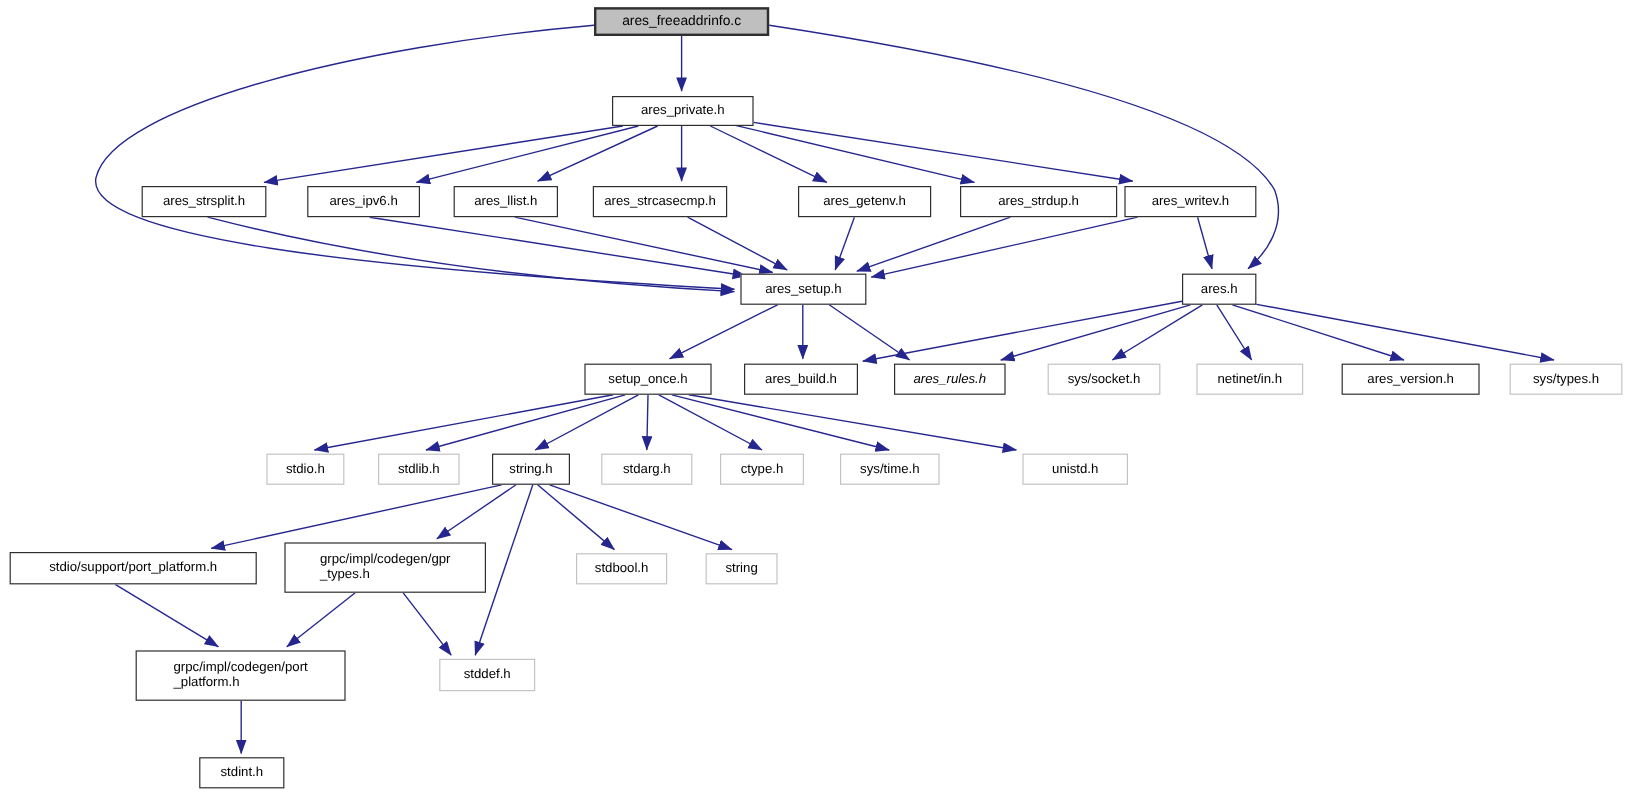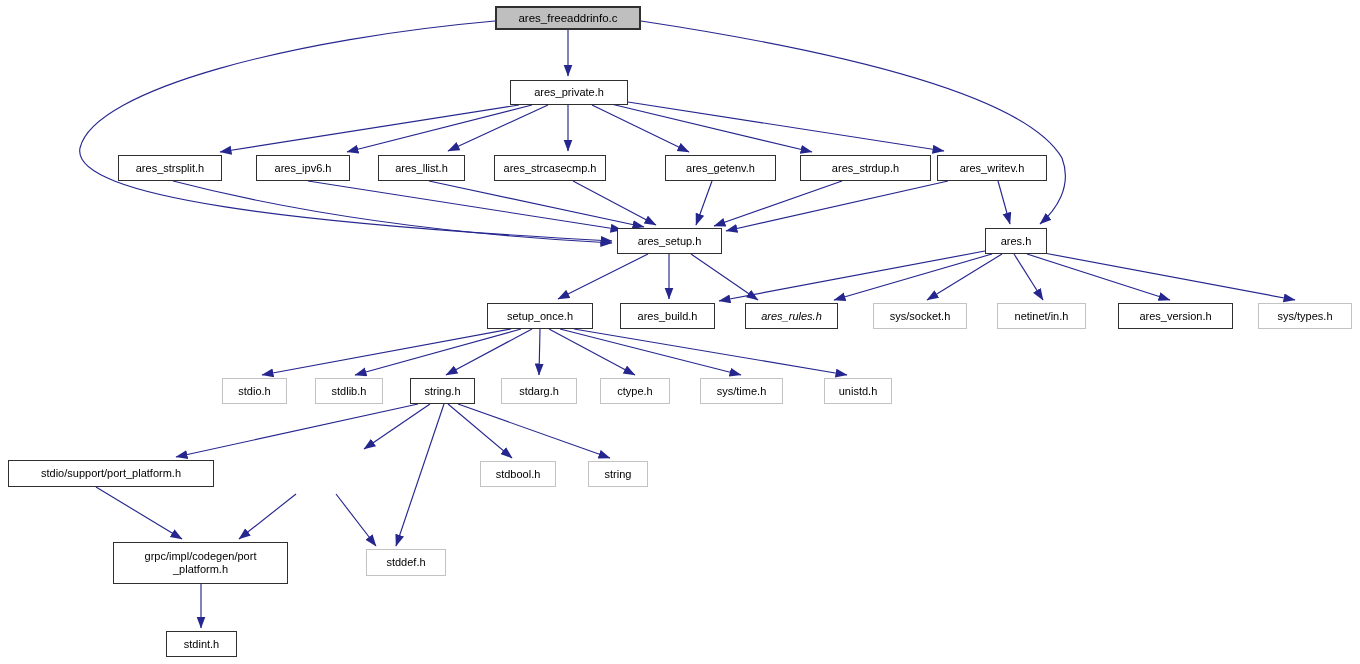--- a/index.html
+++ b/index.html
@@ -27,21 +27,21 @@
     position: absolute;
     box-sizing: border-box;
     background: var(--node-fill);
     border: 1px solid var(--border-internal);
     color: var(--text);
     font-size: 11px;
     line-height: 13px;
     display: flex;
     align-items: center;
     justify-content: center;
-    text-align: center;
+    text-align: left;
     white-space: pre-line;
     padding: 1px 4px;
   }
   .node.external { border-color: var(--border-external); }
   .node.root { background: var(--root-fill); border-width: 2px; font-size: 11.5px; }
 </style>
 </head>
 <body>
 
 <div id="graph">
@@ -118,23 +118,25 @@
   <div class="node external" style="left:997px;  top:303px; width:89px;  height:26px;">netinet/in.h</div>
   <div class="node" style="left:1118px; top:303px; width:115px; height:26px;">ares_version.h</div>
   <div class="node external" style="left:1258px; top:303px; width:94px;  height:26px;">sys/types.h</div>
 
   <div class="node external" style="left:222px; top:378px; width:65px; height:26px;">stdio.h</div>
   <div class="node external" style="left:315px; top:378px; width:68px; height:26px;">stdlib.h</div>
   <div class="node" style="left:410px; top:378px; width:65px; height:26px;">string.h</div>
   <div class="node external" style="left:501px; top:378px; width:76px; height:26px;">stdarg.h</div>
   <div class="node external" style="left:600px; top:378px; width:70px; height:26px;">ctype.h</div>
   <div class="node external" style="left:700px; top:378px; width:83px; height:26px;">sys/time.h</div>
-  <div class="node external" style="left:824px; top:378px; width:68px; height:26px;">unistd.h</div>
+  <div class="node external" style="left:852px; top:378px; width:88px; height:26px;">unistd.h</div>
 
   <div class="node" style="left:8px;   top:460px; width:206px; height:27px;">stdio/support/port_platform.h</div>
+  <div class="node" style="left:237px; top:452px; width:168px; height:42px;">grpc/impl/codegen/gpr
+_types.h</div>
   <div class="node external" style="left:480px; top:461px; width:76px; height:26px;">stdbool.h</div>
   <div class="node external" style="left:588px; top:461px; width:60px; height:26px;">string</div>
 
   <div class="node" style="left:113px; top:542px; width:175px; height:42px;">grpc/impl/codegen/port
 _platform.h</div>
   <div class="node external" style="left:345px; top:549px; width:80px; height:27px;margin-left:21px;">stddef.h</div>
 
   <div class="node" style="left:166px; top:631px; width:71px; height:26px;">stdint.h</div>
 
 </div>

